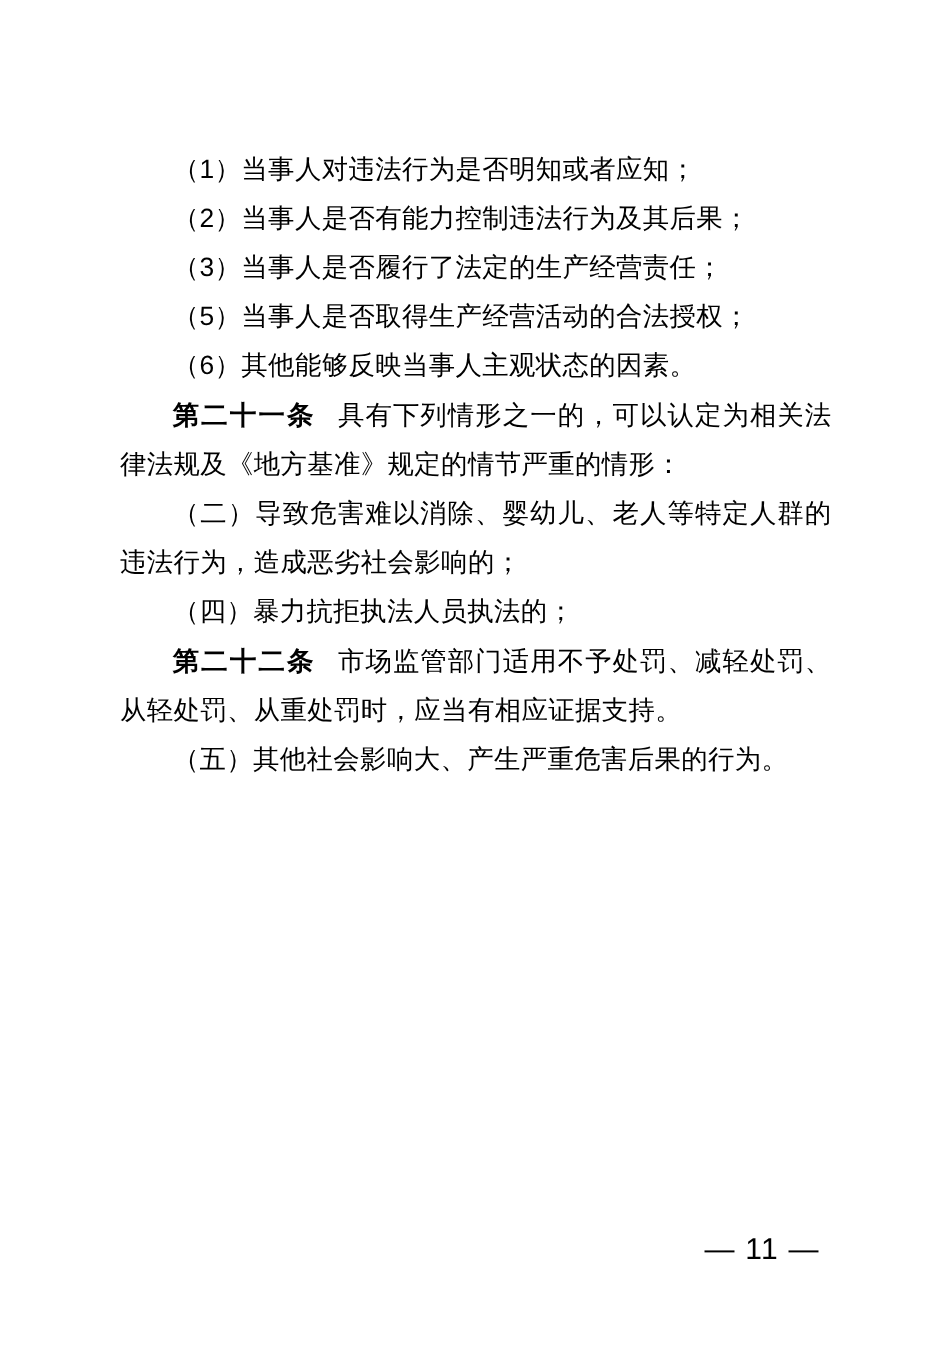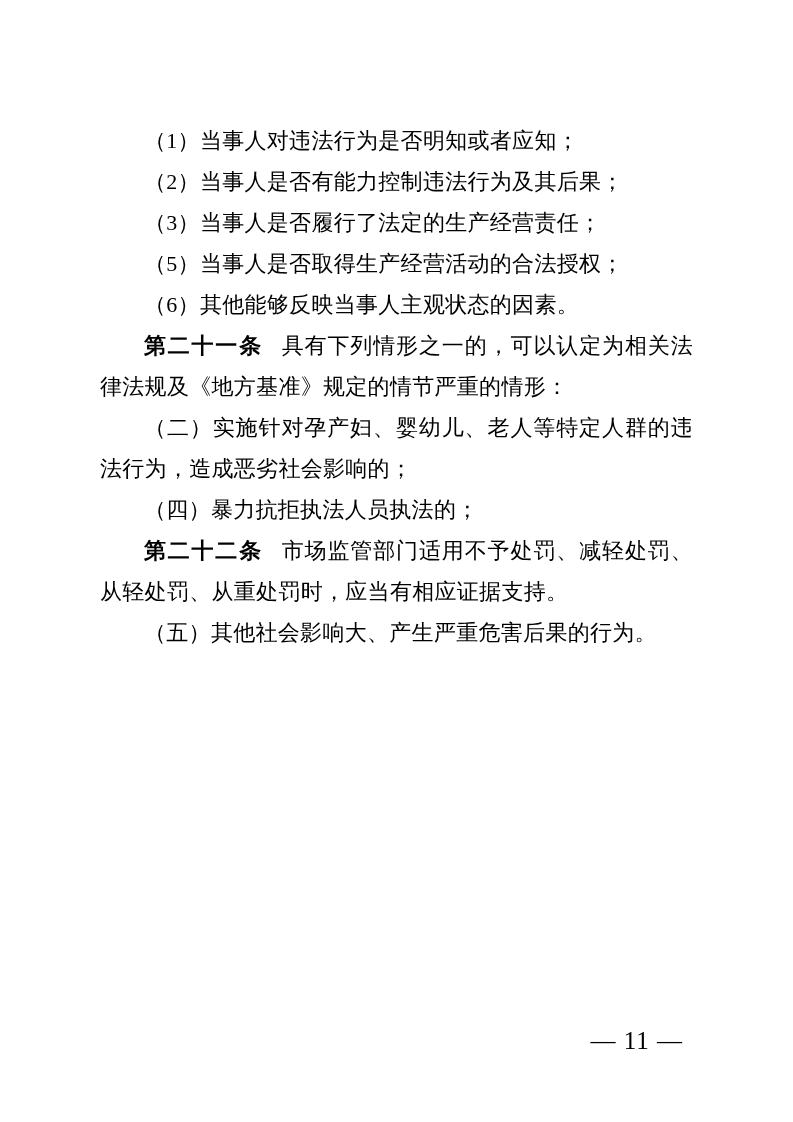--- a/index.html
+++ b/index.html
@@ -6,21 +6,21 @@
     margin: 0;
     padding: 0;
     background: #ffffff;
   }
   .page {
     position: relative;
     width: 793px;
     height: 1122px;
     background: #ffffff;
     color: #000000;
-    font-family: Liberation Serif, serif;
+    font-family: Liberation Sans, sans-serif;
     overflow: hidden;
   }
   .body-text {
     position: absolute;
     left: 100px;
     top: 120px;
     width: 593px;
     font-size: 22px;
     line-height: 41px;
     text-align: justify;
@@ -52,19 +52,19 @@
 <body>
 
 <div class="page">
   <main class="body-text" id="body-text">
       <p><span>（1）当事人对违法行为是否明知或者应知；</span></p>
       <p><span>（2）当事人是否有能力控制违法行为及其后果；</span></p>
       <p><span>（3）当事人是否履行了法定的生产经营责任；</span></p>
       <p><span>（5）当事人是否取得生产经营活动的合法授权；</span></p>
       <p><span>（6）其他能够反映当事人主观状态的因素。</span></p>
       <p><span class="lead">第二十一条</span><span>具有下列情形之一的，可以认定为相关法律法规及《地方基准》规定的情节严重的情形：</span></p>
-      <p><span>（二）实施针对孕产妇、婴幼儿、老人等特定人群的违法行为，造成恶劣社会影响的；</span></p>
+      <p><span>（二）导致危害难以消除、婴幼儿、老人等特定人群的违法行为，造成恶劣社会影响的；</span></p>
       <p><span>（四）暴力抗拒执法人员执法的；</span></p>
       <p><span class="lead">第二十二条</span><span>市场监管部门适用不予处罚、减轻处罚、从轻处罚、从重处罚时，应当有相应证据支持。</span></p>
       <p><span>（五）其他社会影响大、产生严重危害后果的行为。</span></p>
     </main>
   <div class="page-footer">— 11 —</div>
 </div>
 
 </body></html>

